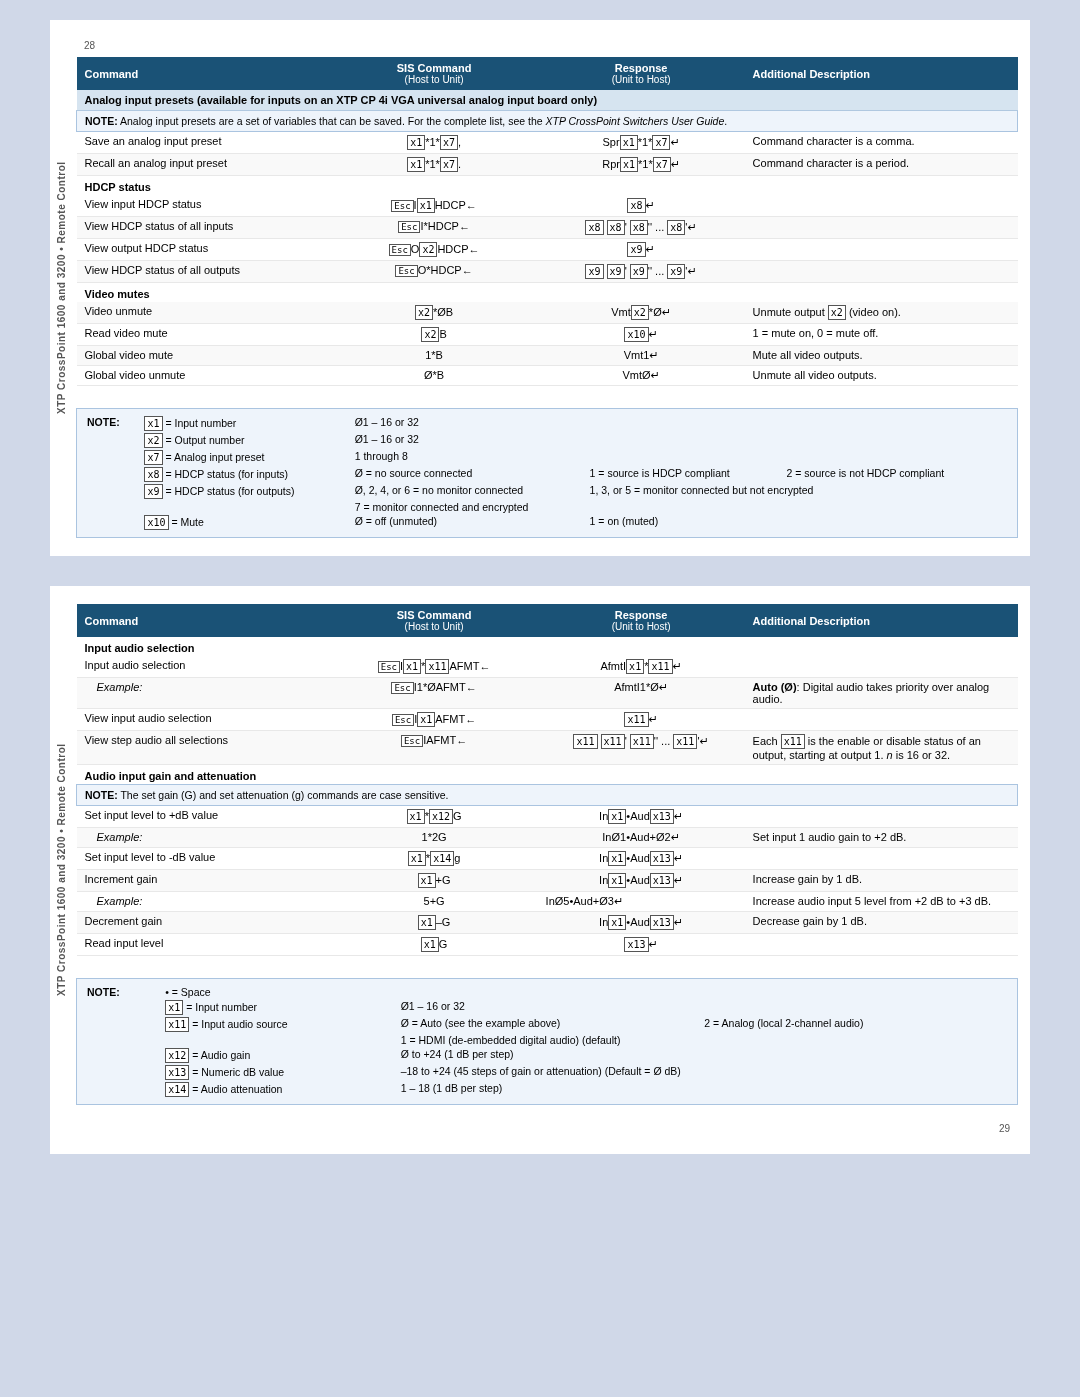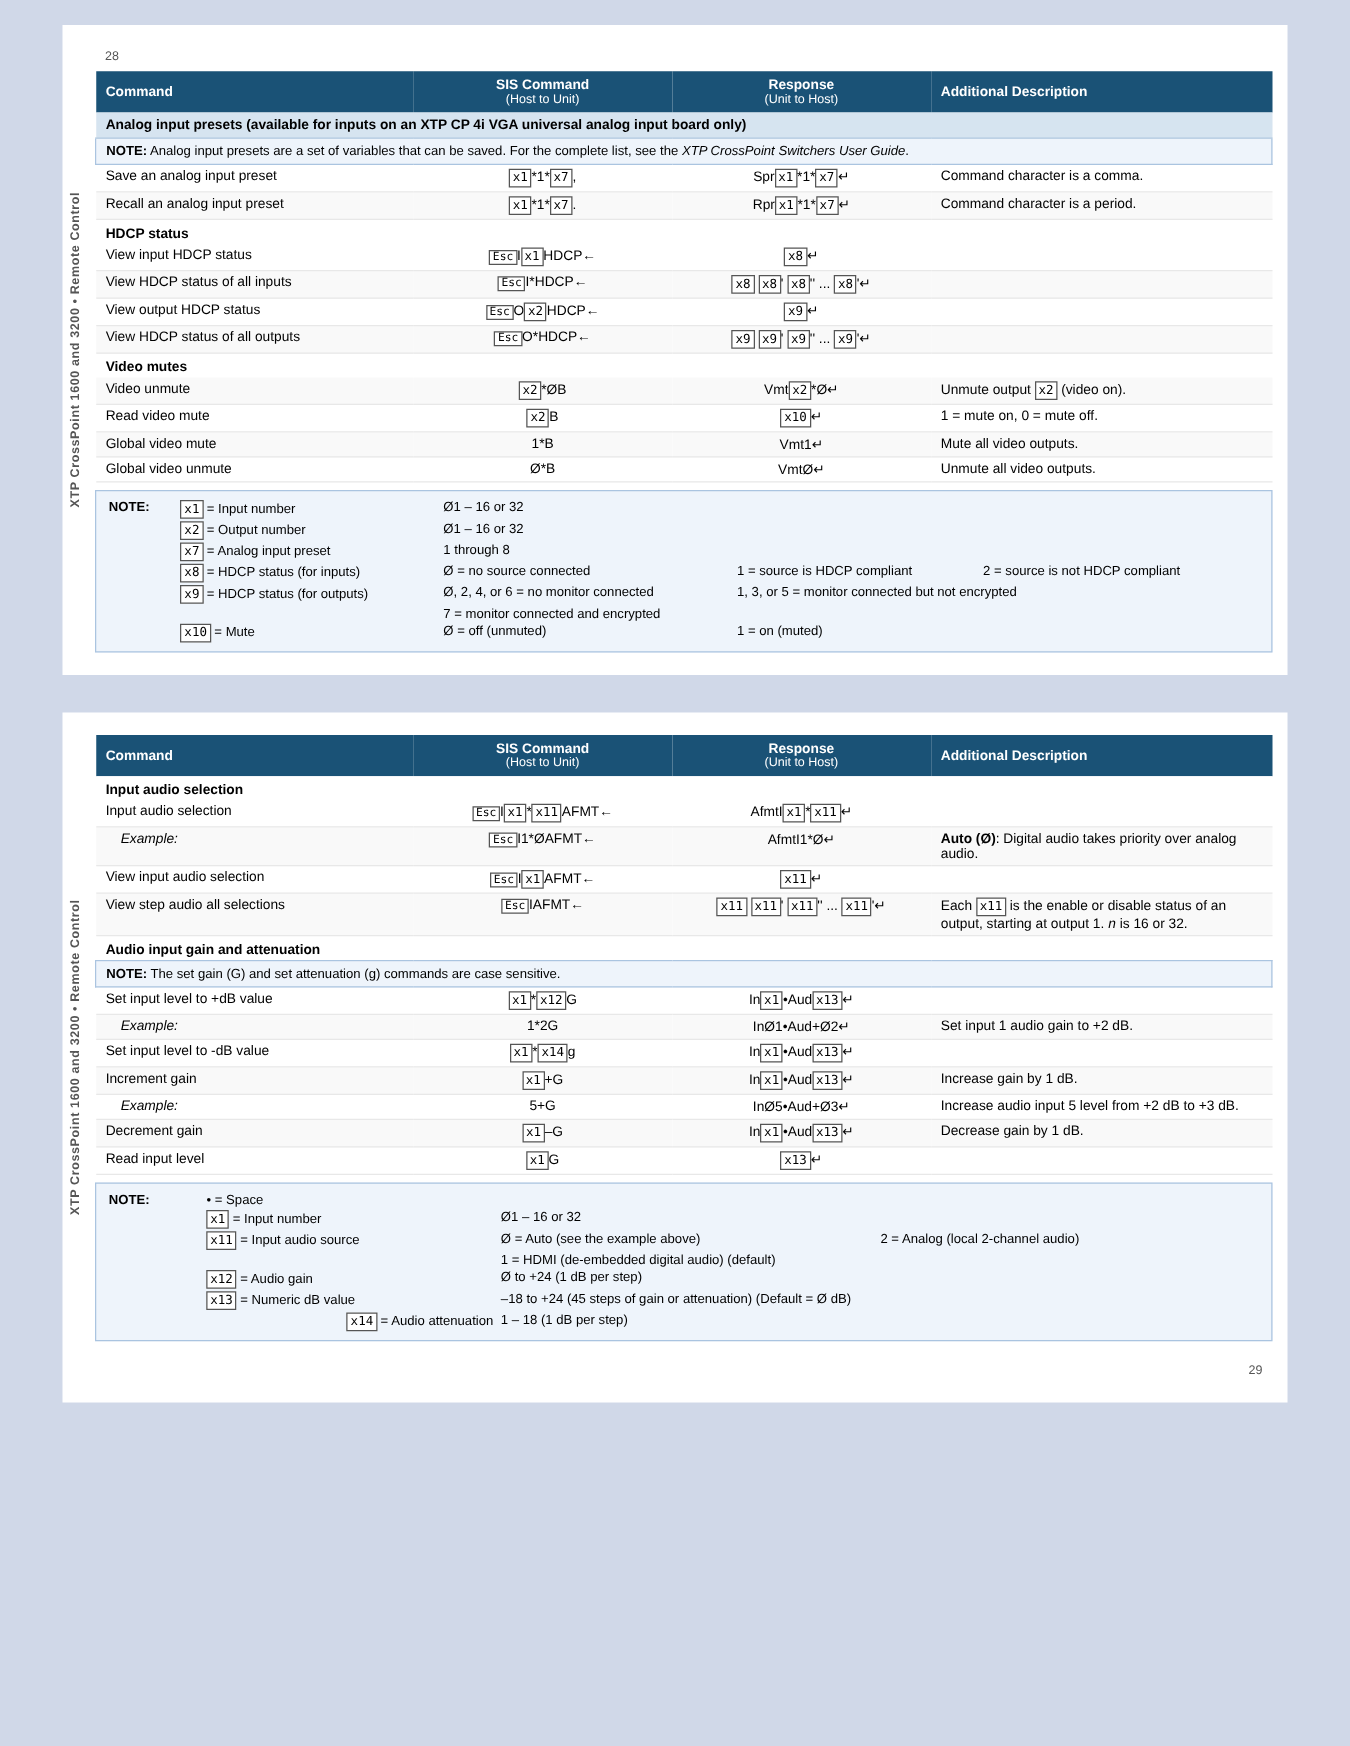--- a/index.html
+++ b/index.html
@@ -41,21 +41,21 @@
     }
     .content-area {
       flex: 1;
       padding: 8px 12px 8px 4px;
     }
 
     
     table {
       width: 100%;
       border-collapse: collapse;
-      margin-bottom: 6px;
+      margin-bottom: 22px;
     }
     table th {
       background-color: #1a5276;
       color: #fff;
       padding: 5px 8px;
       text-align: left;
       font-size: 11px;
       font-weight: bold;
     }
     table th .sub {
@@ -450,21 +450,21 @@
             <td style="text-align:center;">
               In<span class="cmd">x1</span>•Aud<span class="cmd">x13</span>↵
             </td>
             <td>Increase gain by 1 dB.</td>
           </tr>
           <tr>
             <td style="padding-left:20px; font-style:italic;">Example:</td>
             <td style="text-align:center;">
               5+G
             </td>
-            <td style="text-align:center;">
+            <td style="text-align:left;">
               InØ5•Aud+Ø3↵
             </td>
             <td>Increase audio input 5 level from +2 dB to +3 dB.</td>
           </tr>
           <tr class="alt-row">
             <td>Decrement gain</td>
             <td style="text-align:center;">
               <span class="cmd">x1</span>–G
             </td>
             <td style="text-align:center;">
@@ -510,21 +510,21 @@
             </tr>
             <tr>
               <td style="white-space:nowrap;"><span class="cmd">x12</span> = Audio gain</td>
               <td colspan="2">Ø to +24 (1 dB per step)</td>
             </tr>
             <tr>
               <td style="white-space:nowrap;"><span class="cmd">x13</span> = Numeric dB value</td>
               <td colspan="2">–18 to +24 (45 steps of gain or attenuation) (Default = Ø dB)</td>
             </tr>
             <tr>
-              <td style="white-space:nowrap;text-align:right;"><span class="cmd">x14</span> = Audio attenuation</td>
+              <td style="white-space:nowrap;"><span class="cmd">x14</span> = Audio attenuation</td>
               <td colspan="2">1 – 18 (1 dB per step)</td>
             </tr>
           </tbody>
         </table>
       </div>
 
       <div style="display:flex; justify-content:flex-end; margin-top:16px;">
         <span class="page-num page-num-right">29</span>
       </div>
     </div>

